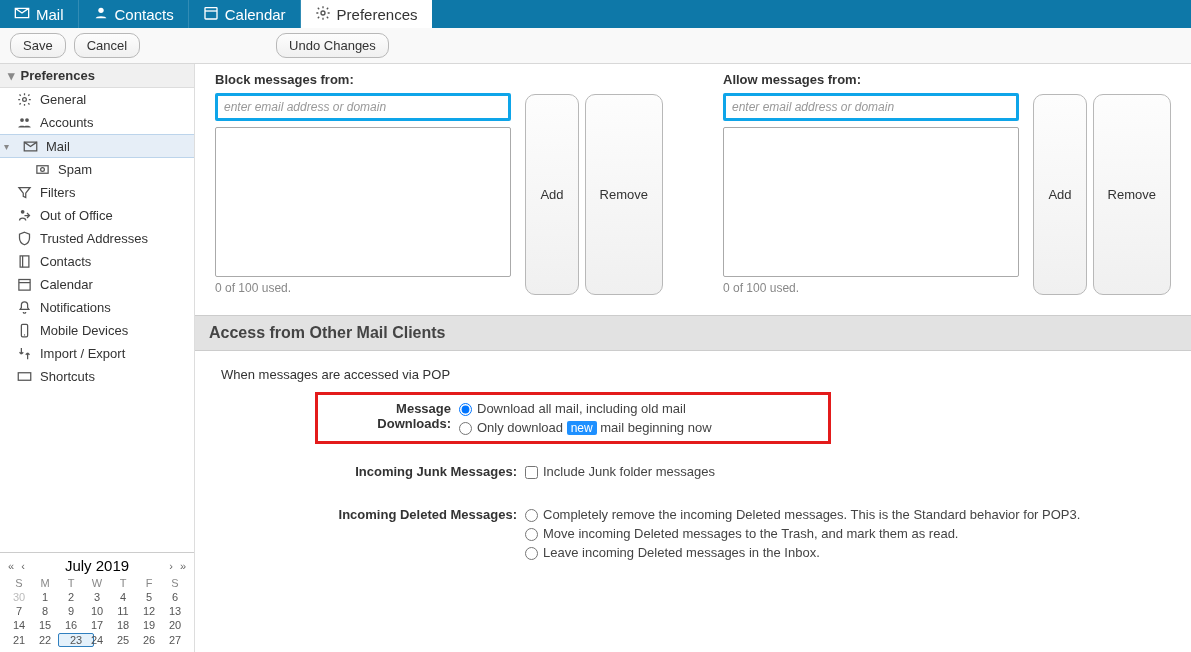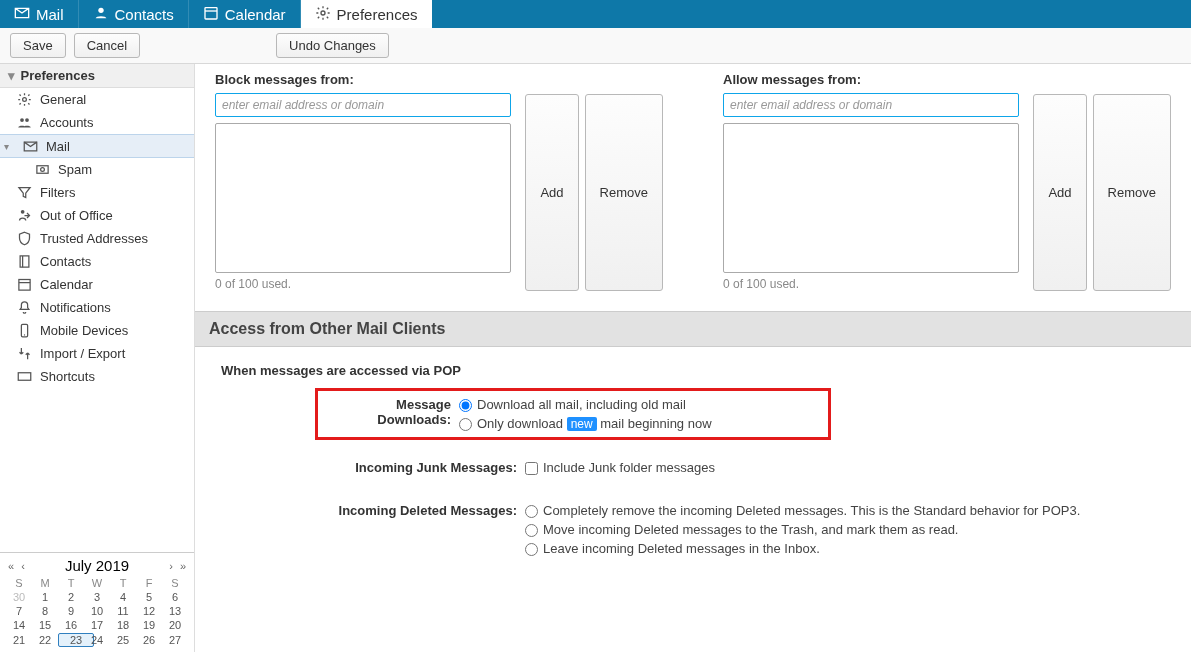--- a/index.html
+++ b/index.html
@@ -39,21 +39,21 @@
   border-bottom: 1px solid #d8d8d8;
   height: 36px;
   display: flex;
   align-items: center;
   padding: 0 10px;
   gap: 8px;
 }
 .btn {
   background: linear-gradient(#fdfdfd,#f0f0f0);
   border: 1px solid #b8b8b8;
-  border-radius: 3px;
+  border-radius: 10px;
   padding: 4px 12px;
   font-size: 13px;
   color: #333;
   cursor: pointer;
   text-align: center;
 }
 .btn-small {
   padding: 4px 14px;
 }
 .actionbar .spacer { width: 120px; }
@@ -143,21 +143,21 @@
   display: flex;
   gap: 60px;
   padding: 8px 10px 20px 10px;
 }
 .block-col { flex: 1; display: flex; gap: 14px; }
 .block-left { flex: 1; }
 .block-col h4 { font-size: 13px; font-weight: bold; margin-bottom: 6px; }
 .inputrow input[type=text] {
   width: 100%;
   padding: 4px 6px;
-  border: 1px solid #0ea5e9;
+  border: 3px solid #0ea5e9;
   border-radius: 2px;
   font-size: 12px;
   color: #333;
   font-style: italic;
 }
 .inputrow input[type=text]::placeholder { color: #999; font-style: italic; }
 .listbox {
   margin-top: 6px;
   border: 1px solid #aaa;
   height: 150px;
@@ -169,21 +169,21 @@
 .section-head {
   background: #e2e2e2;
   margin: 0 -10px;
   padding: 8px 14px;
   font-size: 16px;
   font-weight: 600;
   color: #444;
   border-top: 1px solid #ccc;
   border-bottom: 1px solid #ccc;
 }
-.subhead { font-weight: bold; padding: 16px 10px 10px 16px; font-size: 13px; }
+.subhead { font-weight: normal; padding: 16px 10px 10px 16px; font-size: 13px; }
 .form-area { padding: 0 10px 0 10px; }
 .form-row { display: flex; align-items: flex-start; margin-bottom: 6px; }
 .form-row .label {
   width: 310px;
   text-align: right;
   padding-right: 8px;
   font-weight: bold;
   font-size: 13px;
   padding-top: 2px;
 }

